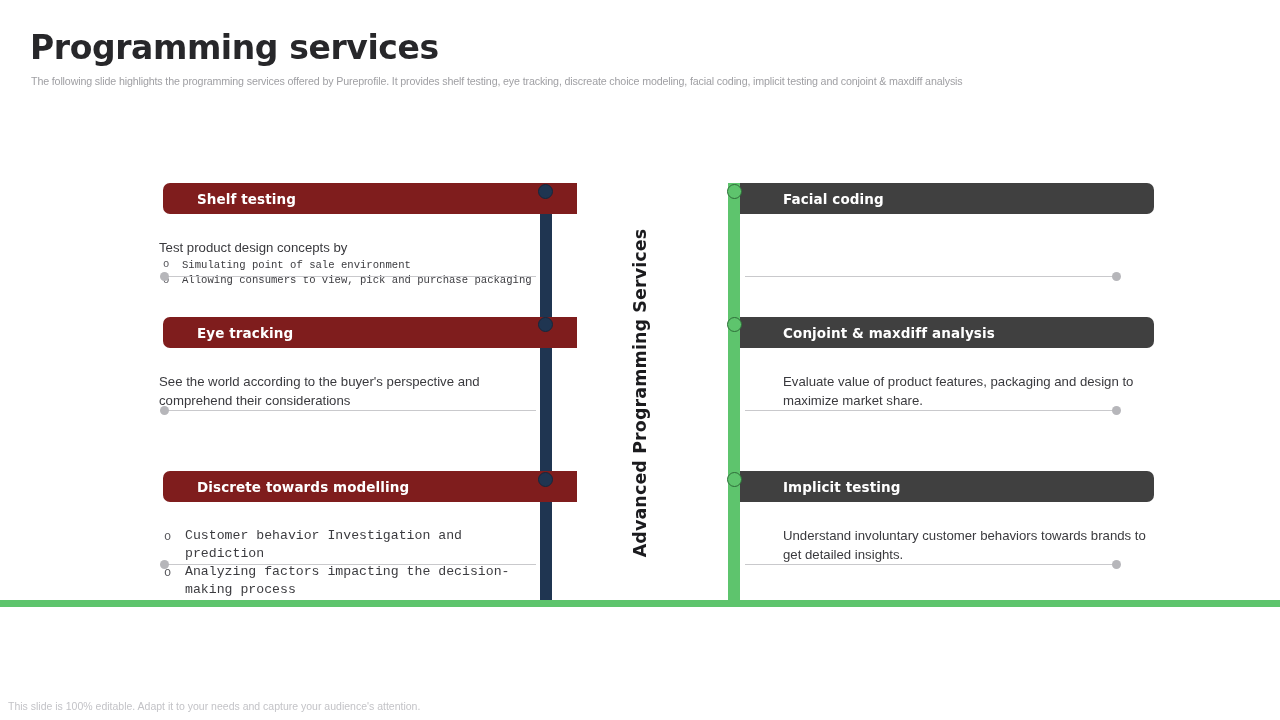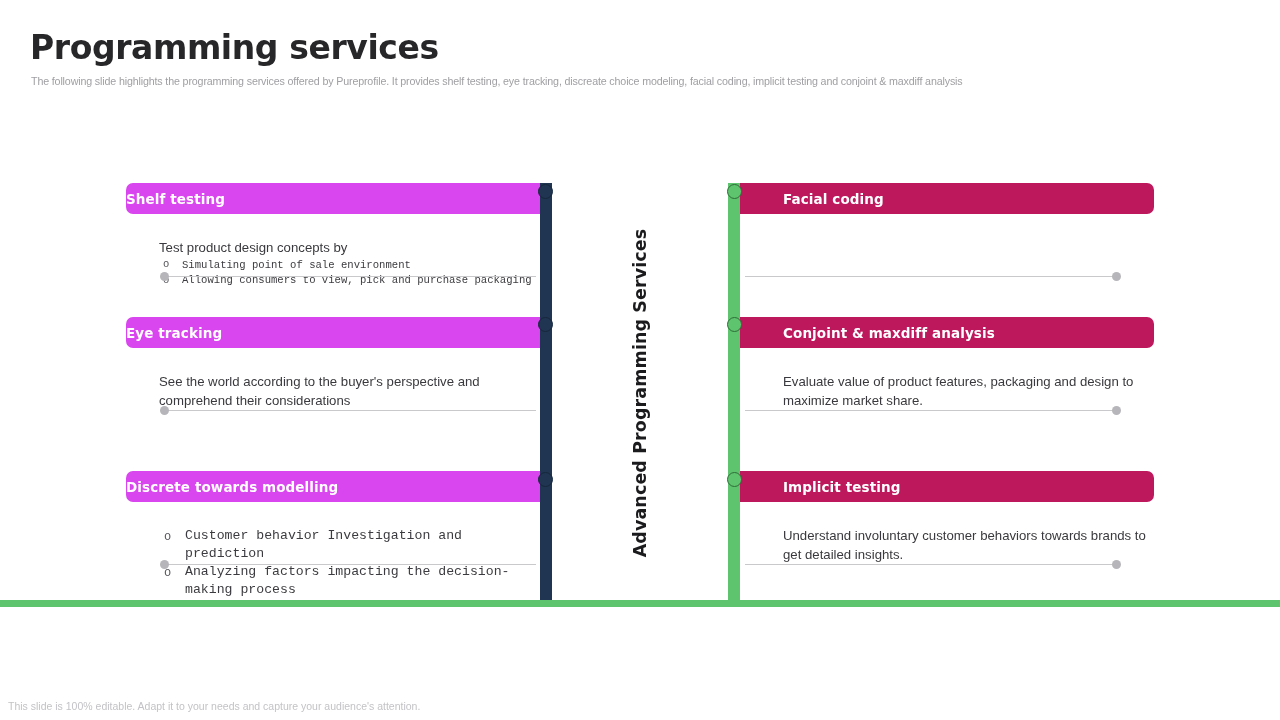--- a/index.html
+++ b/index.html
@@ -94,25 +94,27 @@
     height: 31px;
     display: flex;
     align-items: center;
     font-family: "DejaVu Sans", sans-serif;
     font-weight: 700;
     font-size: 13.5px;
     color: #ffffff;
     letter-spacing: 0.1px;
   }
   .card.left .card-header {
-    background: #d946ef;
+    background: #7f1d1d;
     border-radius: 7px 0 0 7px;
+    padding-left: 34px;
+    margin-left: 37px;
   }
   .card.right .card-header {
-    background: #be185d;
+    background: #404040;
     border-radius: 0 7px 7px 0;
     padding-left: 43px;
   }
 
   .card-body {
     position: absolute;
     top: 31px;
     left: 0;
     width: 414px;
     padding-top: 25px;

